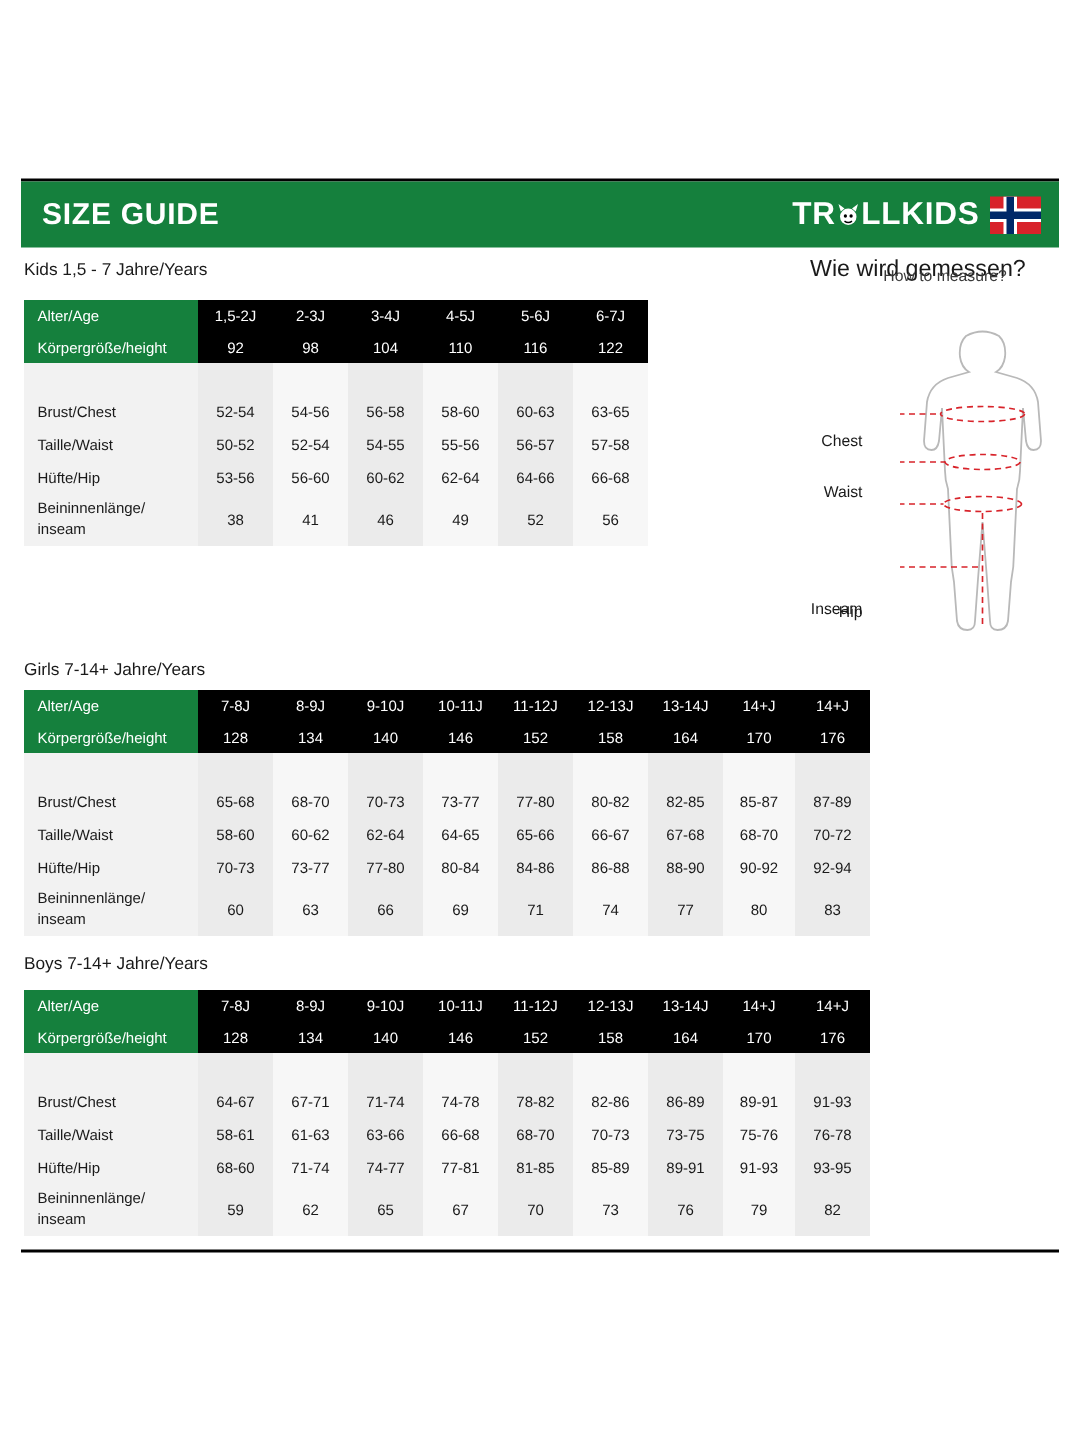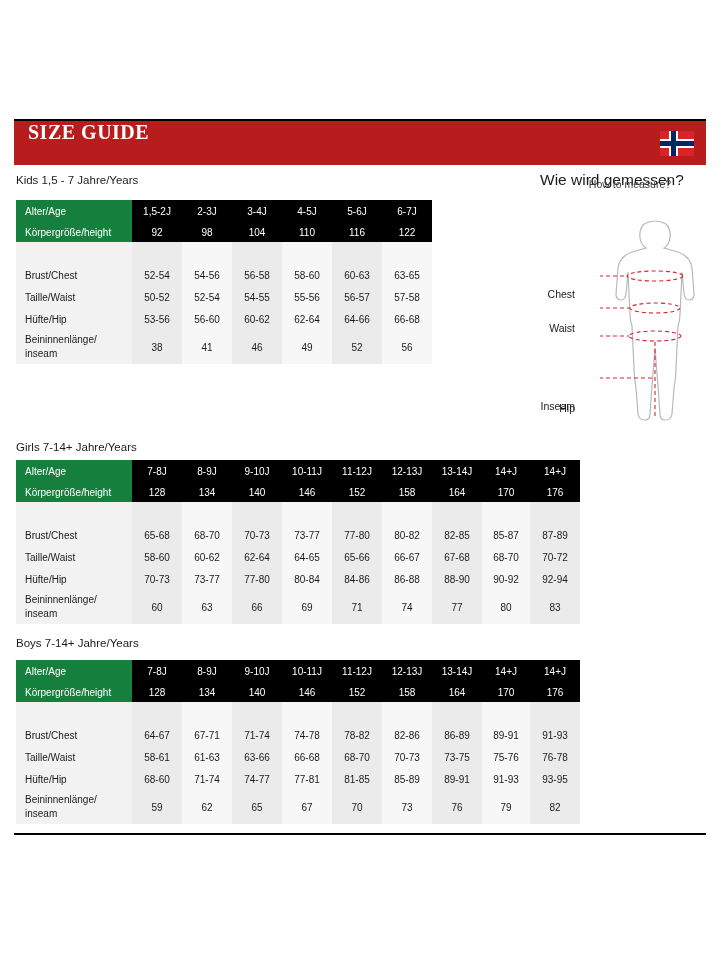--- a/index.html
+++ b/index.html
@@ -22,26 +22,26 @@
     height: 960px;
   }
 
   
   .header-bar {
     position: absolute;
     left: 14px;
     top: 121px;
     width: 692px;
     height: 44px;
-    background: #b91c1c;
+    background: #15803d;
     display: flex;
+    align-items: center;
     justify-content: space-between;
     box-sizing: border-box;
     padding: 0 12px 0 14px;
-    font-family: Liberation Serif, serif;
   }
   .header-title {
     color: #ffffff;
     font-size: 20px;
     font-weight: bold;
     letter-spacing: 0.5px;
   }
   .brand {
     display: flex;
     align-items: center;
@@ -183,20 +183,34 @@
 </head>
 <body>
 
 <div class="page">
 
   <div class="top-rule"></div>
 
   <div class="header-bar">
     <div class="header-title">SIZE GUIDE</div>
     <div class="brand">
+      <div class="brand-word">
+        <span>TR</span>
+        <span class="troll-mark">
+          <svg width="15" height="17" viewBox="0 0 15 17">
+            <circle cx="7.5" cy="9.5" r="5.5" fill="#ffffff"></circle>
+            <path d="M2.5 6 L1 1 L5 4 Z" fill="#ffffff"></path>
+            <path d="M12.5 6 L14 1 L10 4 Z" fill="#ffffff"></path>
+            <circle cx="5.6" cy="9" r="1.1" fill="#000000"></circle>
+            <circle cx="9.4" cy="9" r="1.1" fill="#000000"></circle>
+            <path d="M5 12.4 Q7.5 14.2 10 12.4" stroke="#000000" stroke-width="1" fill="none"></path>
+          </svg>
+        </span>
+        <span>LLKIDS</span>
+      </div>
       <div class="flag">
         <div class="v-white"></div>
         <div class="h-white"></div>
         <div class="v-blue"></div>
         <div class="h-blue"></div>
       </div>
     </div>
   </div>
 
   <div class="measure-title" style="left:540px; top:171px; width:180px;">Wie wird gemessen?</div>

